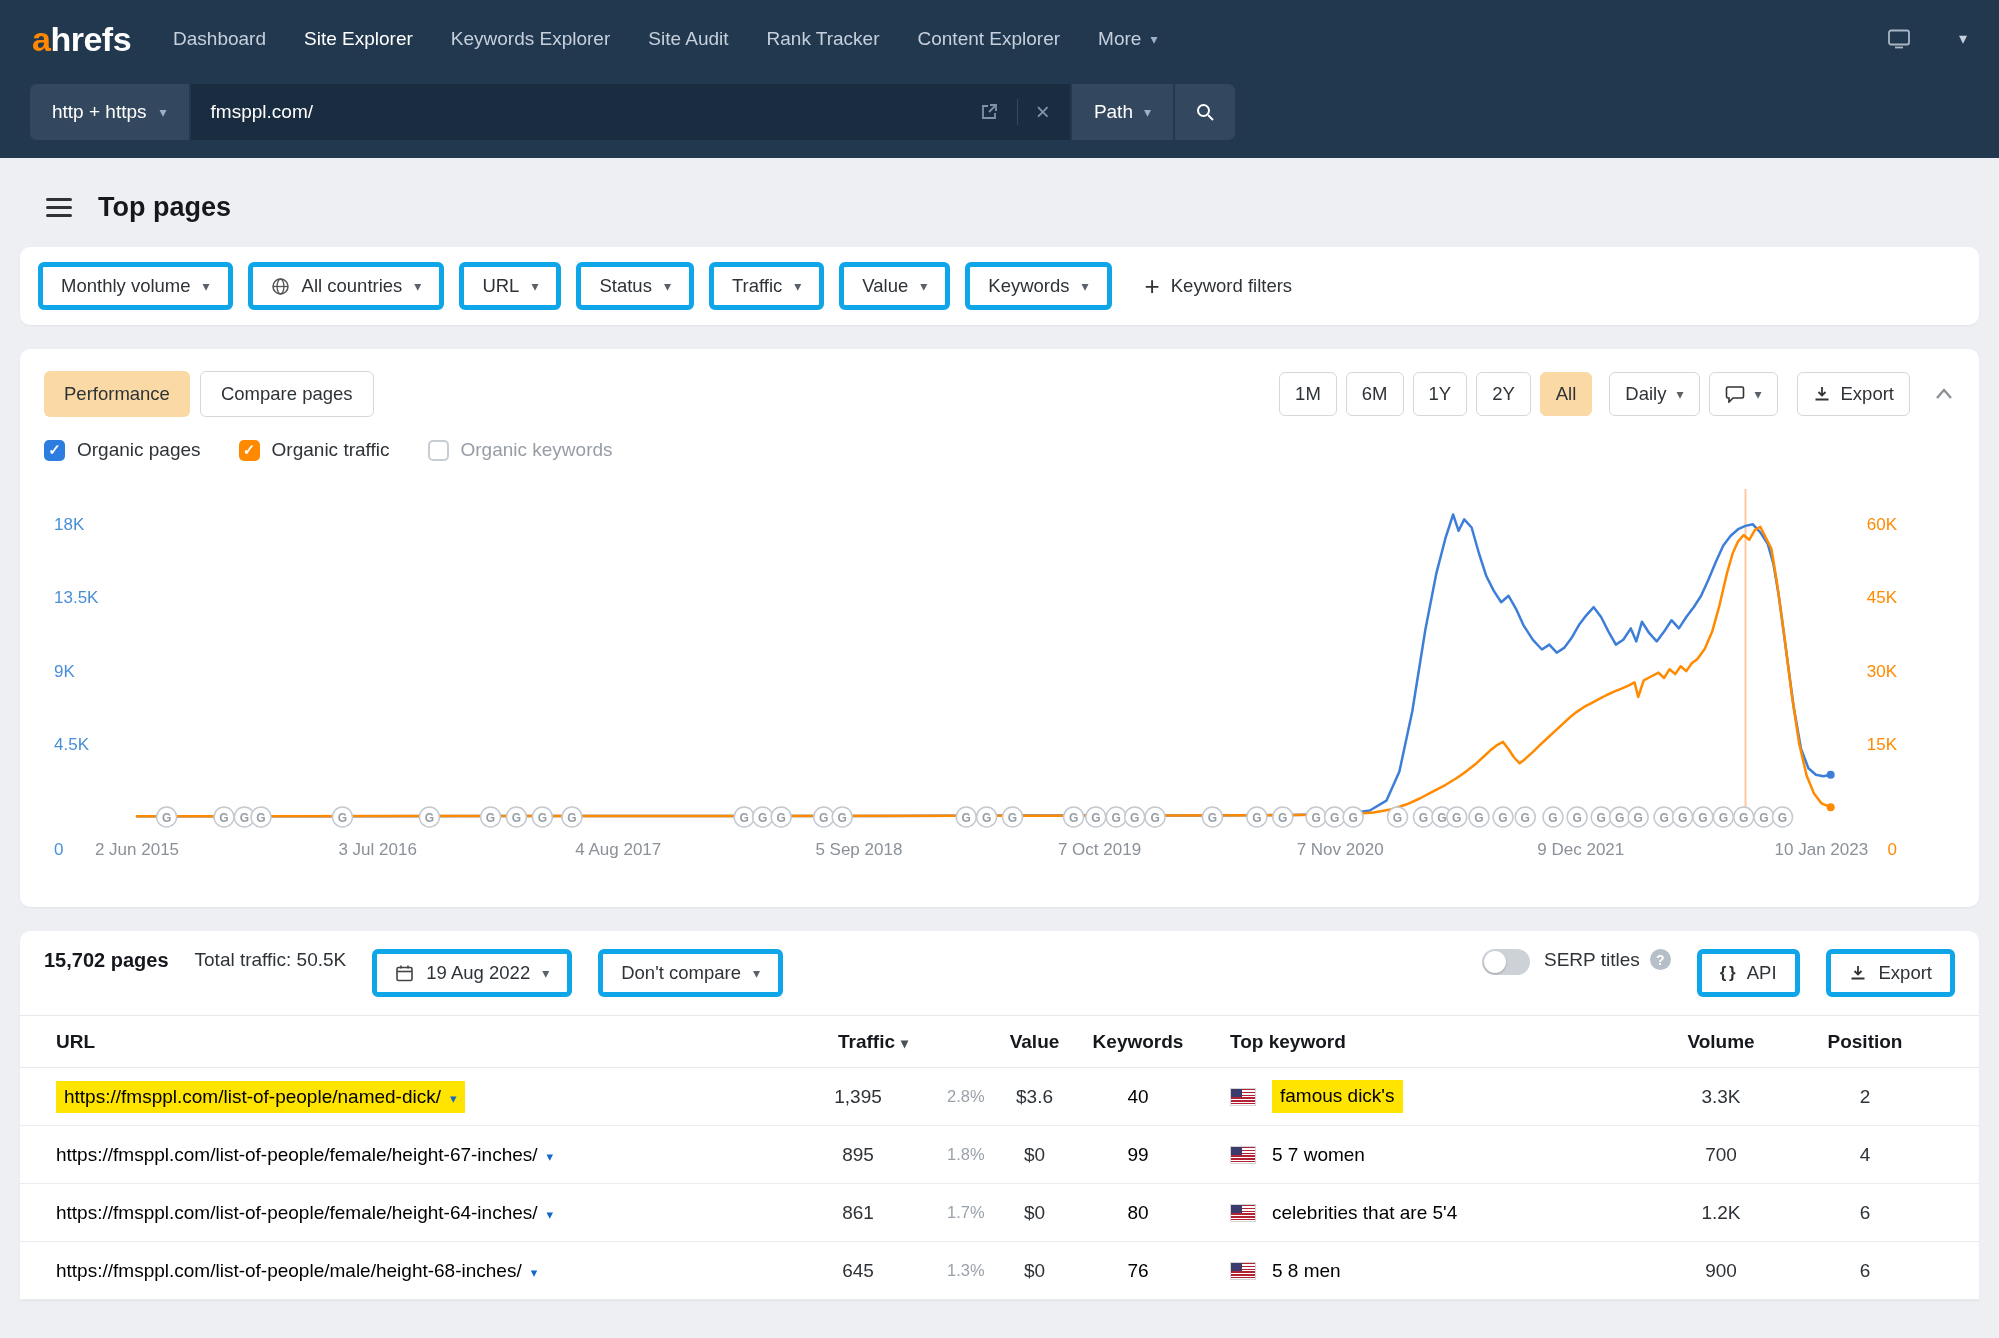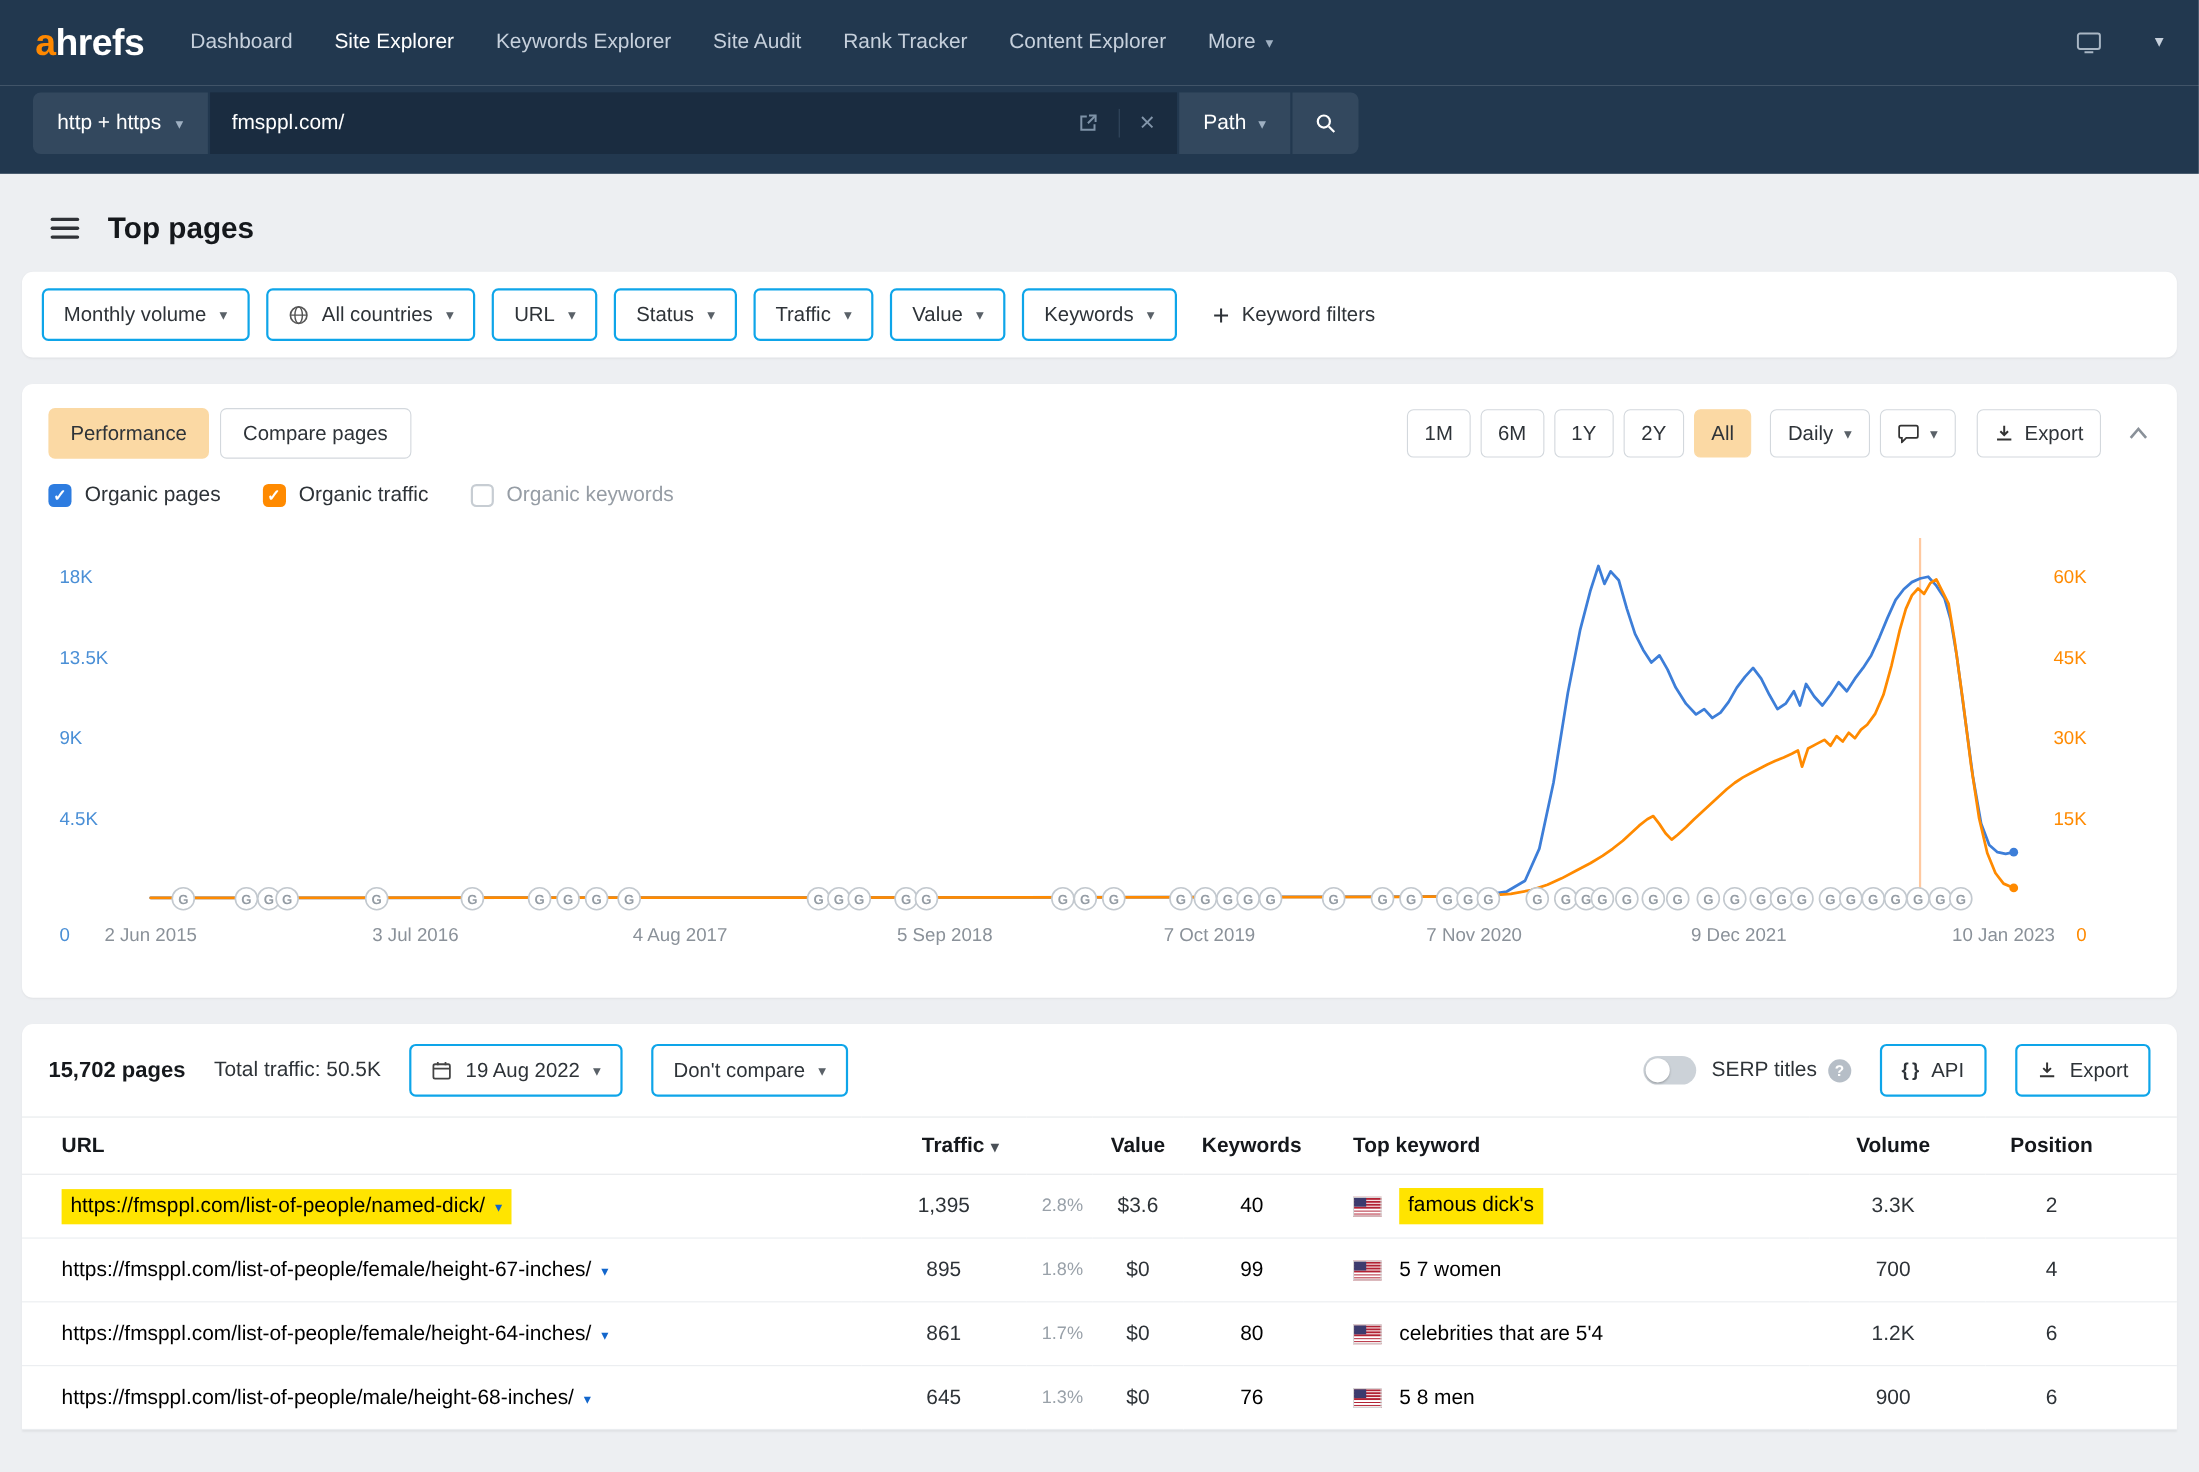--- a/index.html
+++ b/index.html
@@ -34,21 +34,21 @@
   
   .page-head { display:flex; align-items:center; gap:26px; padding:34px 46px 0; }
   .burger { display:flex; flex-direction:column; gap:5px; cursor:pointer; }
   .burger i { display:block; width:26px; height:3px; background:#2f3237; border-radius:2px; }
   .page-title { font-size:27px; font-weight:bold; color:#15181c; }
 
   
   .card { background:#fff; border-radius:10px; margin:24px 20px 0; box-shadow:0 1px 2px rgba(0,0,0,0.05); }
 
   .filter-card { padding:15px 18px; display:flex; align-items:center; gap:15px; }
-  .fbtn { height:48px; border:2px solid #0ea5e9; border-radius:6px; background:#fff; padding:0 18px;
+  .fbtn { height:48px; border:5px solid #0ea5e9; border-radius:6px; background:#fff; padding:0 18px;
           display:inline-flex; align-items:center; gap:12px; font-size:18.5px; color:#2e3338; cursor:pointer; white-space:nowrap; }
   .fbtn .caret { color:#5a6168; }
   .kw-filters { border:none; font-size:18.5px; gap:11px; }
   .plus-sign { font-size:26px; font-weight:400; color:#2e3338; line-height:1; }
 
   
   .chart-card { padding:22px 24px 10px; }
   .chart-toolbar { display:flex; align-items:center; }
   .tabs { display:flex; gap:10px; }
   .tab { height:46px; border-radius:6px; padding:0 20px; font-size:18.5px; display:flex; align-items:center; cursor:pointer; }
@@ -68,21 +68,21 @@
   .cb.checked-blue { background:#2d7ce0; }
   .cb.checked-orange { background:#ff8a00; }
   .cb.unchecked { background:#fff; border:2px solid #c7cdd3; }
   .legend-label { font-size:19px; color:#2e3338; }
   .legend-label.muted { color:#969da5; }
 
   #chart-svg { width:1863px; height:430px; display:block; margin-top:6px; }
 
   
   .table-card { border-radius:10px 10px 0 0; padding:0; }
-  .table-toolbar { display:flex; align-items:center; padding:18px 24px; gap:26px; }
+  .table-toolbar { display:flex; align-items:flex-start; padding:18px 24px; gap:26px; }
   .pages-count { font-size:20px; font-weight:bold; color:#15181c; white-space:nowrap; }
   .total-traffic { font-size:19px; color:#2e3338; white-space:nowrap; }
   .spacer { flex:1; }
   .toggle { width:48px; height:26px; border-radius:13px; background:#ccd2d8; position:relative; cursor:pointer; flex:none; }
   .toggle .knob { position:absolute; left:2px; top:2px; width:22px; height:22px; border-radius:50%; background:#fff;
                   box-shadow:0 1px 2px rgba(0,0,0,0.25); }
   .serp-label { font-size:19px; margin-left:-12px; }
   .q-circle { width:21px; height:21px; border-radius:50%; background:#b6bec7; color:#fff; font-size:14px; font-weight:bold;
               display:flex; align-items:center; justify-content:center; margin-left:-16px; cursor:pointer; }
   .braces { font-weight:bold; font-size:17px; letter-spacing:-1px; }

